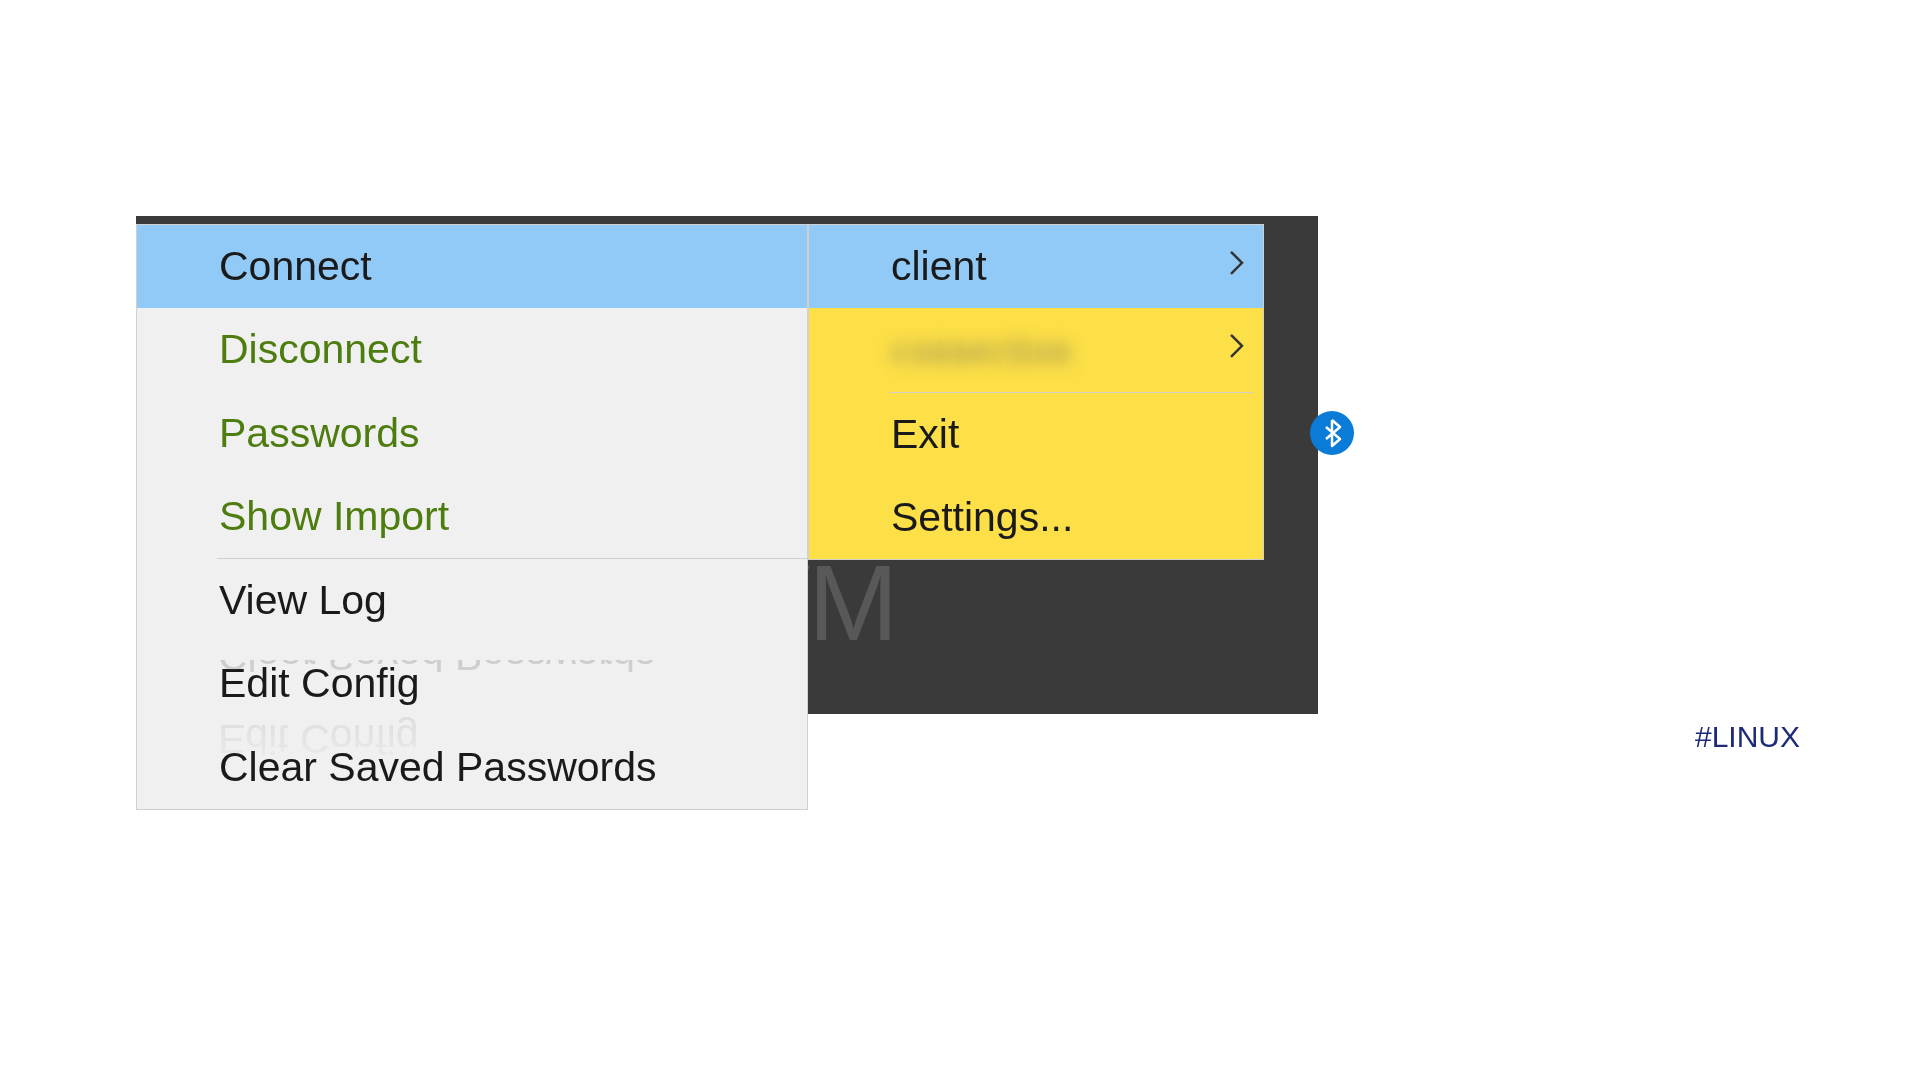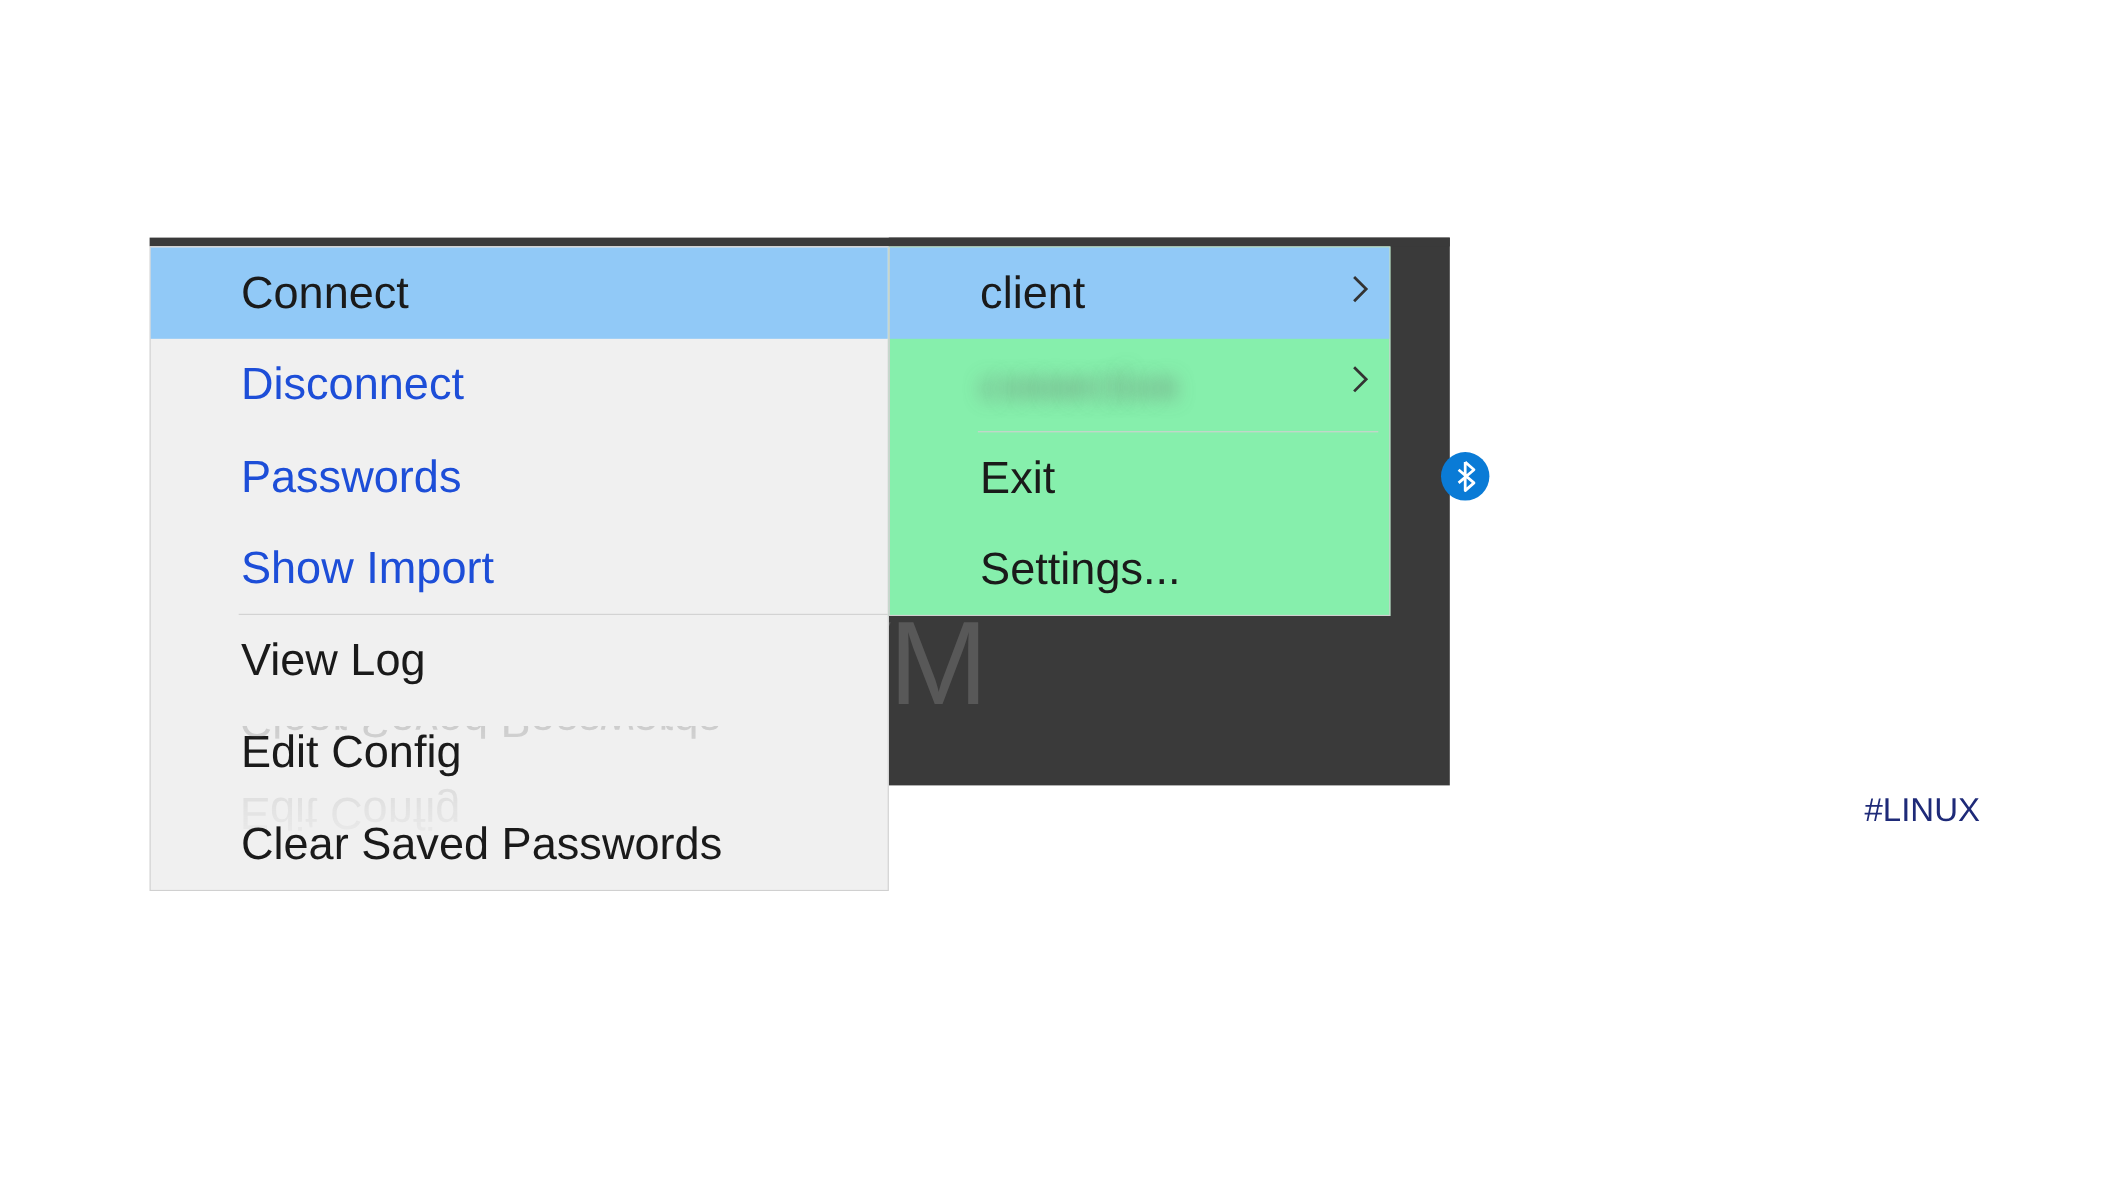--- a/index.html
+++ b/index.html
@@ -60,35 +60,35 @@
       font-weight: 300;
       cursor: pointer;
       line-height: 1.3;
     }
     
     .submenu-item.highlighted {
       background: #91c9f7;
     }
     
     .submenu-item.disabled {
-      color: #1d4ed8;
+      color: #4d7c0f;
     }
     
     .submenu-separator {
       height: 1px;
       background: #d0d0d0;
       margin-left: 80px;
     }
     
     .main-menu {
       position: absolute;
       left: 672px;
       top: 8px;
       width: 456px;
-      background: #86efac;
+      background: #fde047;
       border: 1px solid #d0d0d0;
     }
     
     .menu-item {
       padding: 15px 50px 15px 82px;
       font-size: 41px;
       color: #1a1a1a;
       font-weight: 300;
       cursor: pointer;
       position: relative;

